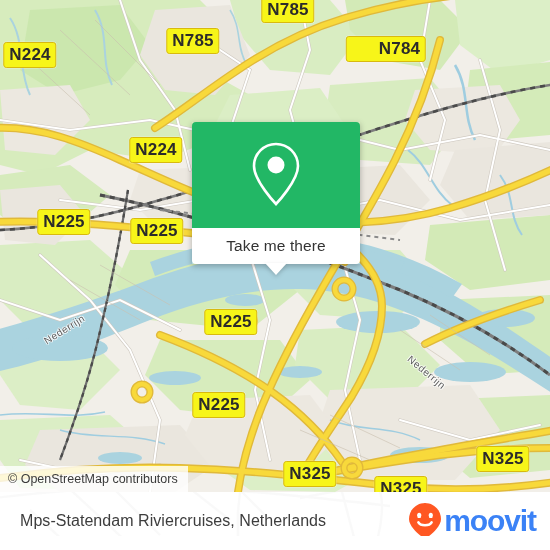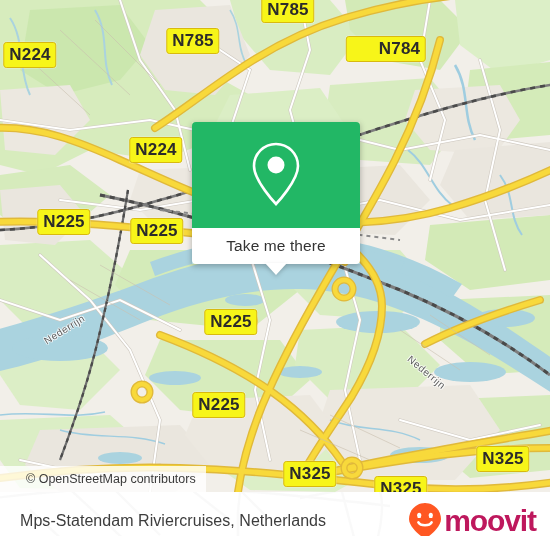--- a/index.html
+++ b/index.html
@@ -119,21 +119,21 @@
     border-top: 12px solid #ffffff;
     filter: drop-shadow(0 2px 2px rgba(0,0,0,0.18));
   }
 
   
   #attribution {
     position: absolute;
     left: 0;
     top: 466px;
     height: 26px;
-    padding: 0 10px 0 26px;
+    padding: 0 10px 0 8px;
     display: flex;
     align-items: center;
     background: rgba(255,255,255,0.80);
     color: #3a3a3a;
     font-family: "Liberation Sans", sans-serif;
     font-size: 12.5px;
     z-index: 20;
   }
 
   
@@ -170,21 +170,21 @@
     font-size: 16px;
     letter-spacing: 0.05px;
     white-space: nowrap;
   }
   #brand-logo {
     display: flex;
     align-items: center;
     gap: 1px;
   }
   #brand-wordmark {
-    color: #be185d;
+    color: #3b82f6;
     font-family: "Liberation Sans", sans-serif;
     font-size: 30px;
     font-weight: bold;
     letter-spacing: -1.1px;
     line-height: 1;
     margin-left: 1px;
   }
 </style>
 </head>
 <body>

